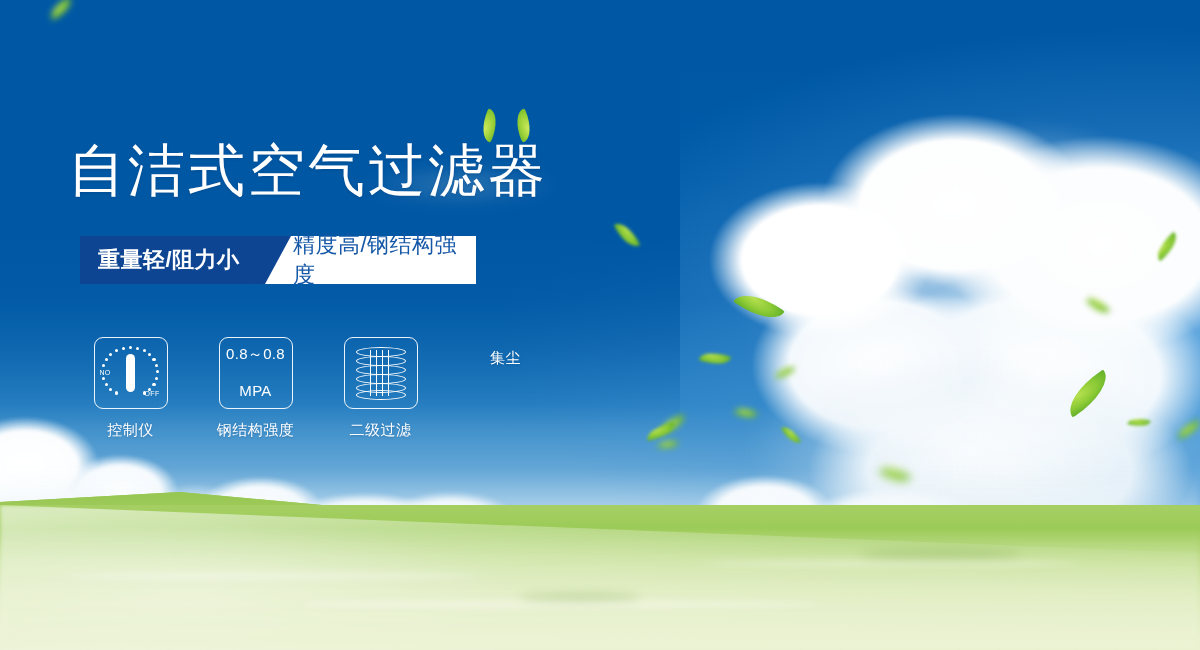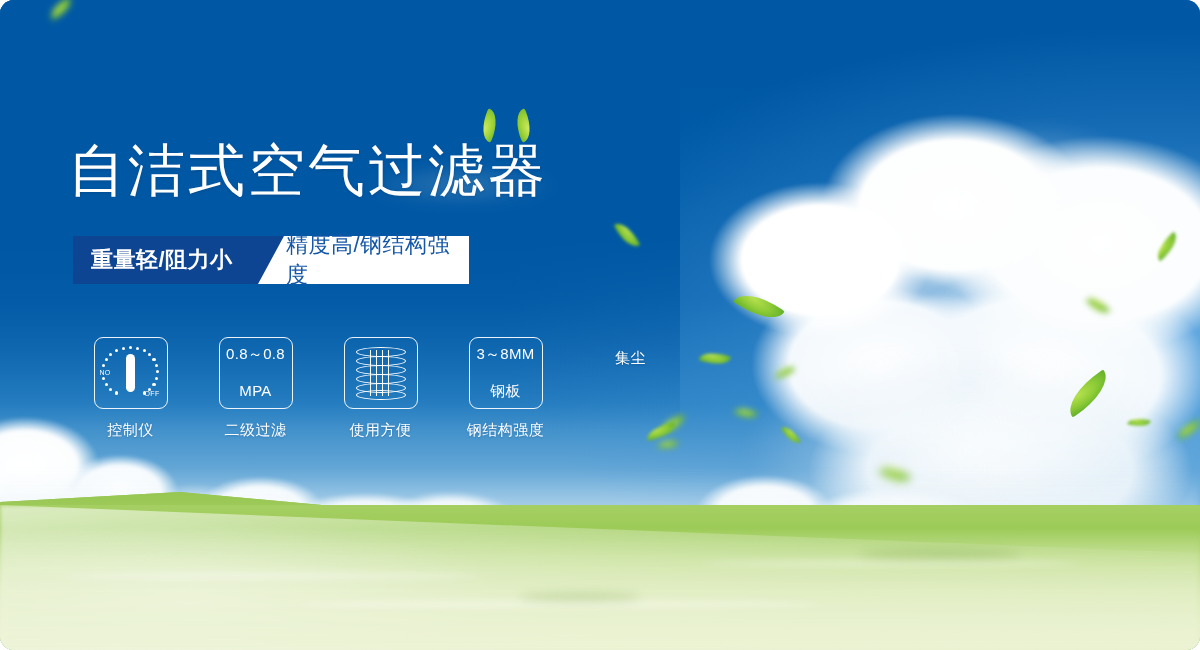--- a/index.html
+++ b/index.html
@@ -4,21 +4,20 @@
 <title>Banner</title>
 <style>
   html,body{margin:0;padding:0;background:#fff;}
   body{font-family:"Liberation Sans","DejaVu Sans",sans-serif;}
 
   #banner{
     position:relative;
     width:1200px;height:650px;
     overflow:hidden;
     background:#0059a5;
-    border-radius:14px;
   }
 
   
   .sky{
     position:absolute;left:0;top:0;width:1200px;height:650px;
     background:
       radial-gradient(ellipse 900px 420px at 1150px 330px, rgba(120,185,235,.85) 0%, rgba(70,150,215,.35) 45%, rgba(0,89,165,0) 72%),
       linear-gradient(180deg,#0057a3 0%,#005aa7 28%,#0a63ae 46%,#2b83c4 62%,#79b4dd 76%,#b9d8ee 86%,#d9e9f4 94%,#e6f0f6 100%);
   }
   .sky-left-deep{
@@ -148,21 +147,21 @@
     position:absolute;left:68px;top:142px;
     font-size:57px;line-height:1;
     letter-spacing:3px;
     color:#ffffff;
     font-weight:300;
     white-space:nowrap;
     text-shadow:0 1px 3px rgba(0,40,90,.25);
   }
 
   
-  .subbar{position:absolute;left:73px;top:236px;height:48px;width:396px;}
+  .subbar{position:absolute;left:80px;top:236px;height:48px;width:396px;}
   .subbar-left{
     position:absolute;left:0;top:0;height:48px;width:232px;
     background:#0d4593;
   }
   .subbar-right{
     position:absolute;left:185px;top:0;height:48px;width:211px;
     background:#ffffff;
     clip-path:polygon(26px 0, 211px 0, 211px 48px, 0 48px);
   }
   .subbar-text-left{
@@ -323,50 +322,41 @@
       <div class="fcap">控制仪</div>
     </div>
 
     <div class="feature">
       <div class="fbox">
         <div class="fbox-text">
           <span>0.8～0.8</span>
           <span class="l2">MPA</span>
         </div>
       </div>
-      <div class="fcap">二级过滤</div>
+      <div class="fcap">钢结构强度</div>
     </div>
 
     <div class="feature">
       <div class="fbox">
         <div class="filt">
           <span class="vline" style="left:14px;"></span>
           <span class="vline" style="left:20px;"></span>
           <span class="vline" style="left:26px;"></span>
           <span class="vline" style="left:32px;"></span>
           <span class="disc" style="top:0px;"></span>
           <span class="disc" style="top:9px;"></span>
           <span class="disc" style="top:18px;"></span>
           <span class="disc" style="top:27px;"></span>
           <span class="disc" style="top:36px;"></span>
           <span class="disc" style="top:43px;"></span>
         </div>
       </div>
-      <div class="fcap">使用方便</div>
+      <div class="fcap">二级过滤</div>
     </div>
 
-    <div class="feature">
-      <div class="fbox">
-        <div class="fbox-text">
-          <span>3～8MM</span>
-          <span class="l2">钢板</span>
-        </div>
-      </div>
-      <div class="fcap">钢结构强度</div>
-    </div>
 
     <div class="feature">
       <div class="fcap">集尘</div>
     </div>
 
   </div>
 
   <div class="leaf blur1" style="left:646px;top:425px;width:30px;height:13px;transform:rotate(-12deg);"></div>
 
 </div>

